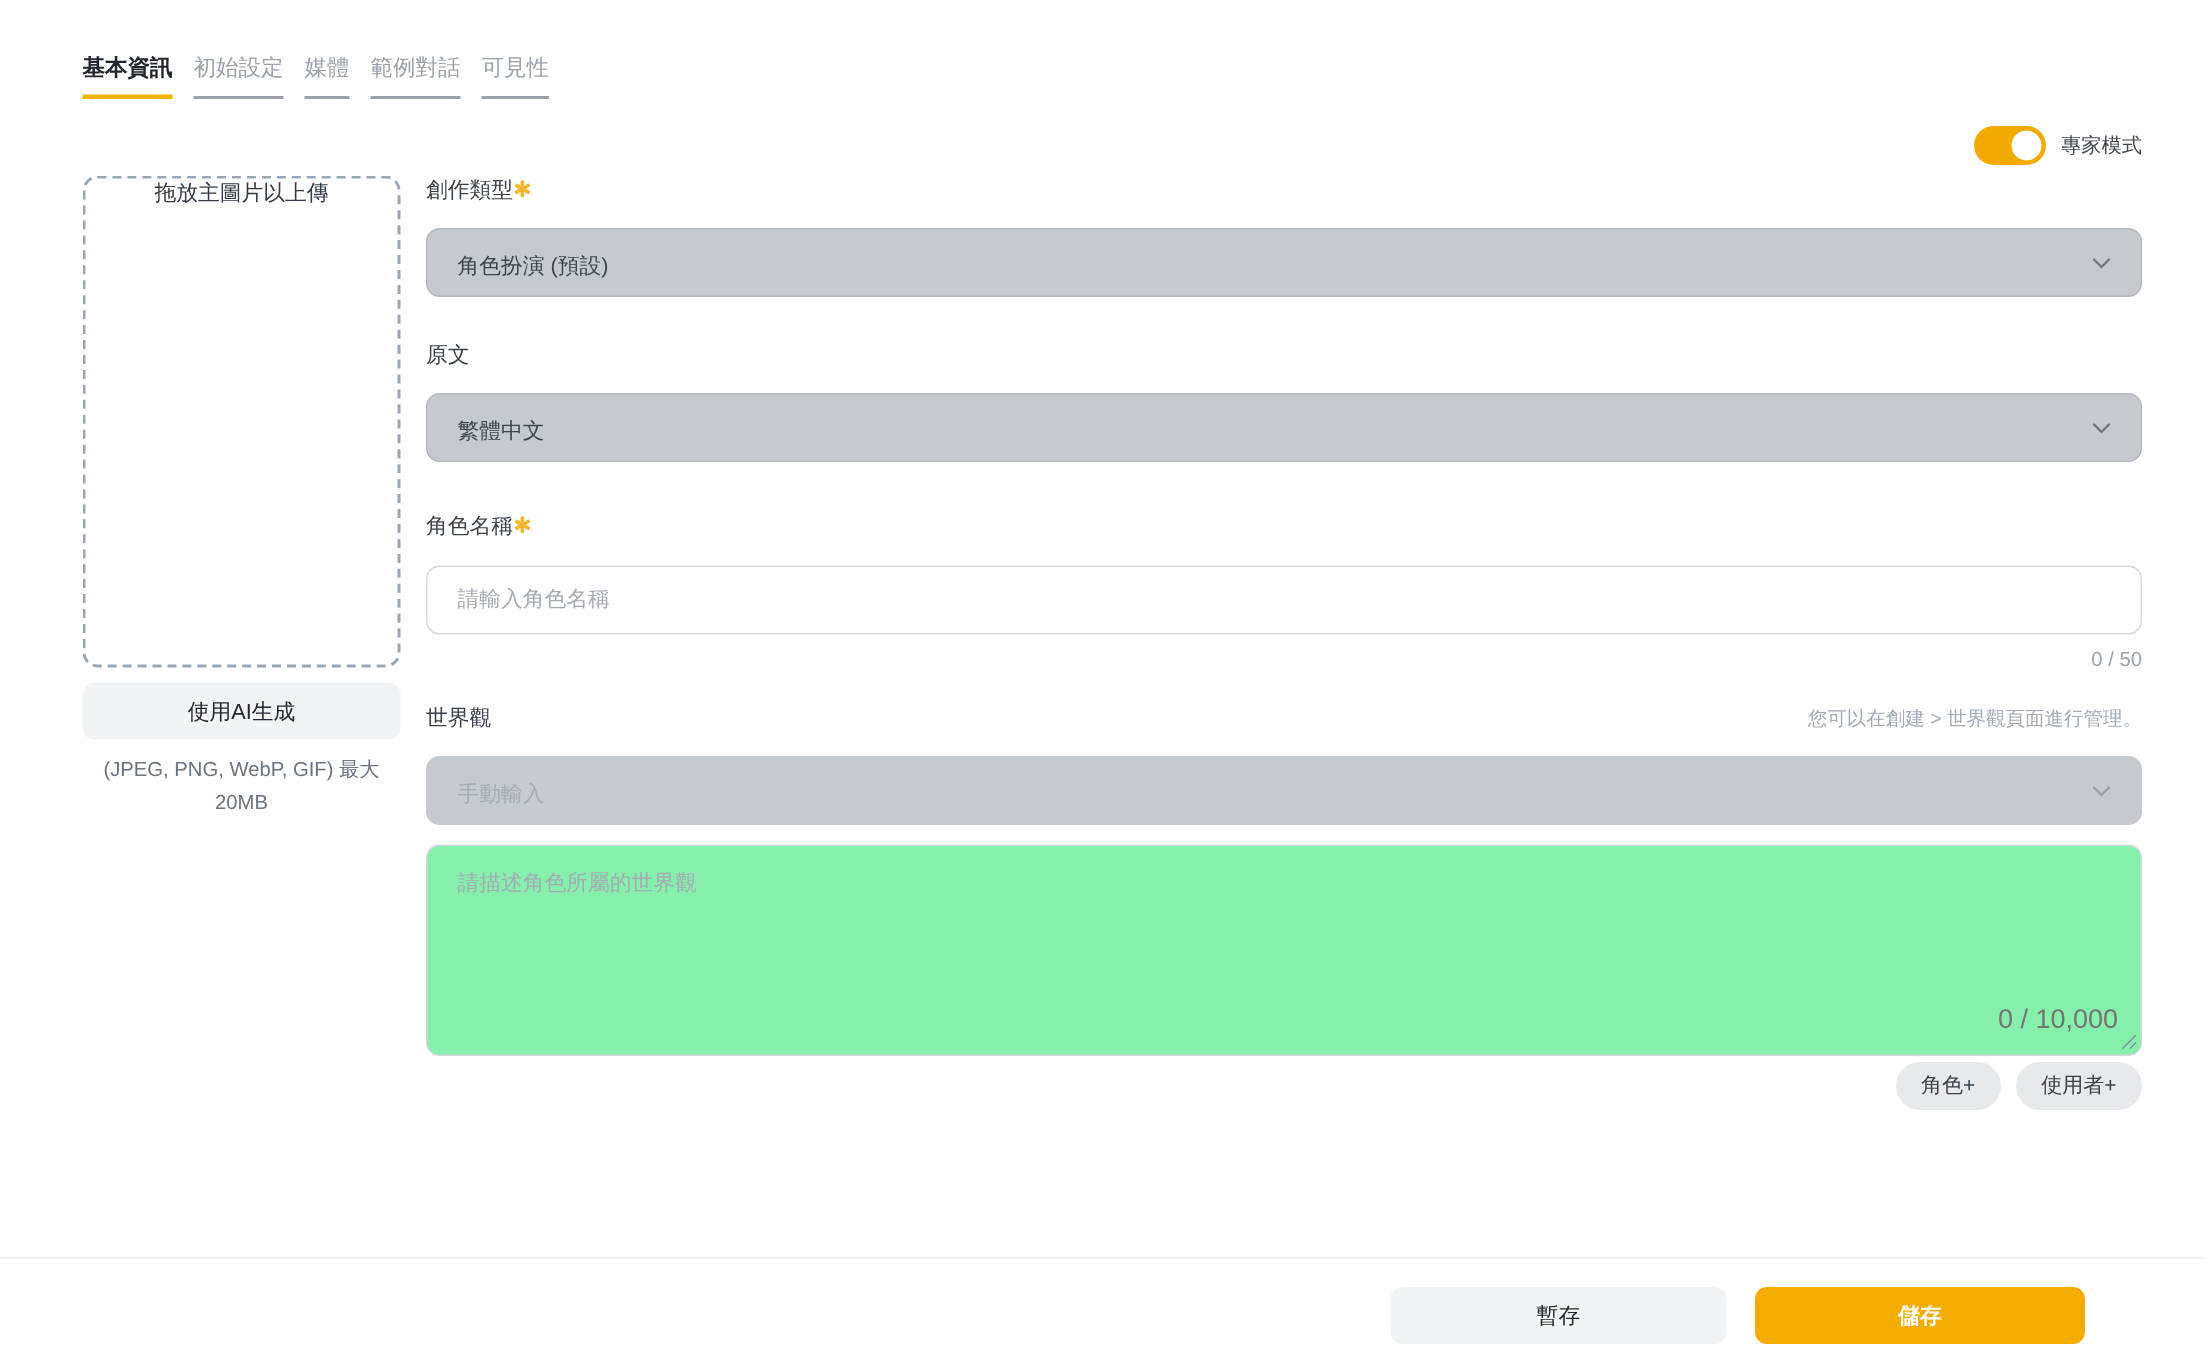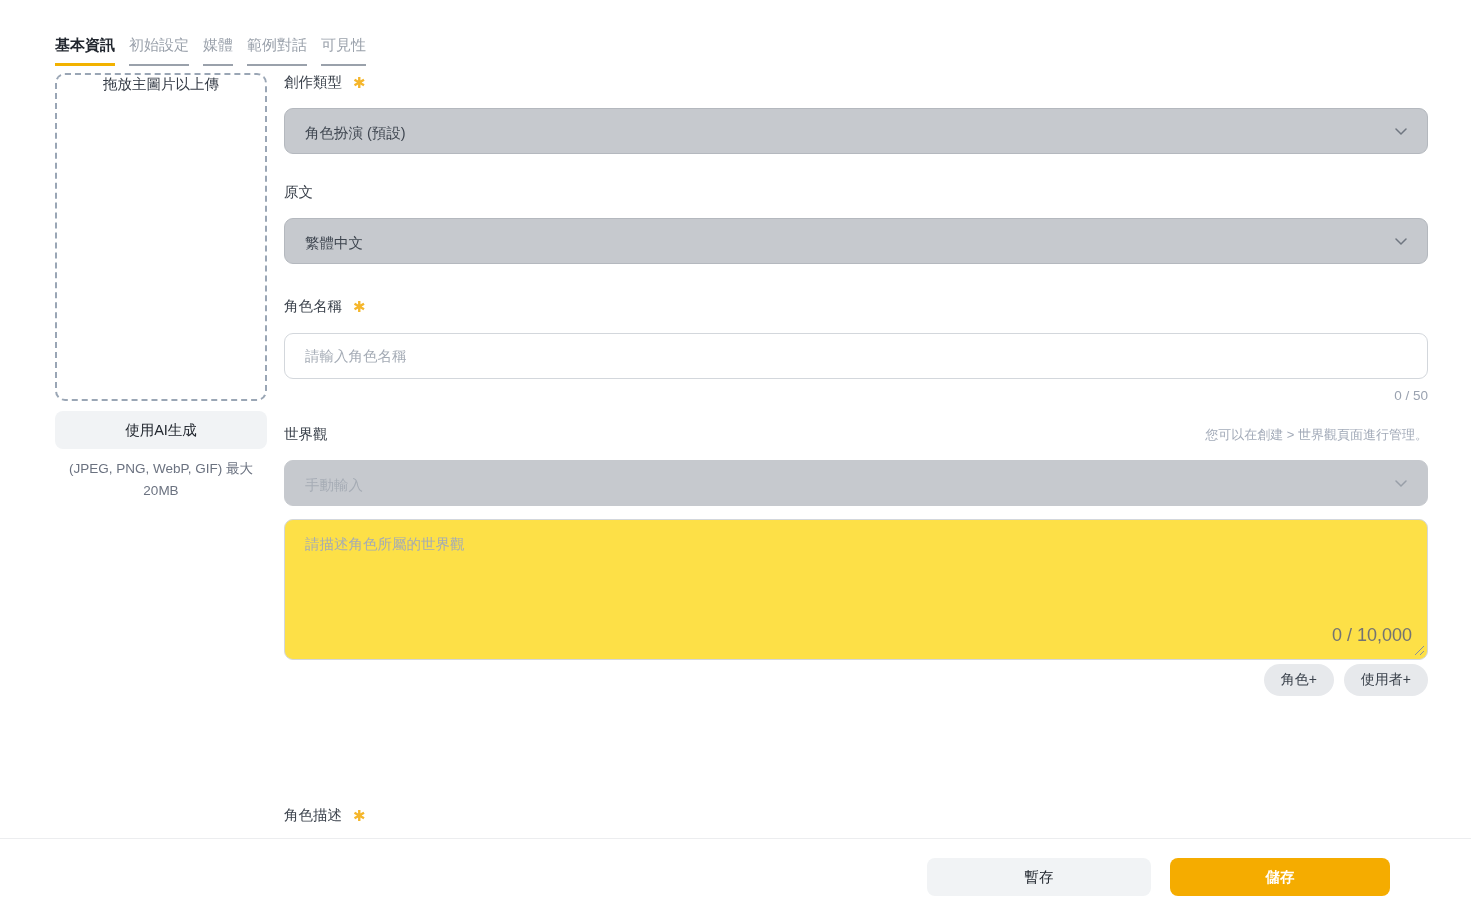--- a/index.html
+++ b/index.html
@@ -90,21 +90,20 @@
     font-size: 13.5px;
     line-height: 1.6;
     color: #6b7280;
   }
 
   
   .form-col { flex: 1; min-width: 0; }
   .label-row {
     display: flex;
     align-items: center;
-    gap: 11px;
     font-size: 14.5px;
     color: #3a414b;
   }
   .req { color: #f5b62b; font-size: 15px; line-height: 1; }
 
   .select {
     position: relative;
     margin-top: 16px;
     height: 46px;
     background: #c6c9ce;
@@ -156,21 +155,21 @@
     width: 100%; height: 141px;
     border: 1px solid #d3d7dc;
     border-radius: 9px;
     padding: 15px 20px;
     font-size: 14.5px;
     color: #22272f;
     font-family: inherit;
     resize: none;
     outline: none;
     display: block;
-    background: #fde047;
+    background: #86efac;
   }
   .world-textarea::placeholder { color: #a4abb5; }
   .textarea-counter {
     position: absolute;
     right: 16px; bottom: 14px;
     font-size: 18px;
     color: #737373;
     pointer-events: none;
   }
   .resize-handle { position: absolute; right: 3px; bottom: 4px; cursor: nwse-resize; }
@@ -235,20 +234,26 @@
   <div class="content">
 
     <div class="tabs">
       <div class="tab active">基本資訊</div>
       <div class="tab">初始設定</div>
       <div class="tab">媒體</div>
       <div class="tab">範例對話</div>
       <div class="tab">可見性</div>
     </div>
 
+    <div class="toggle-row">
+      <div class="toggle">
+        <div class="knob"></div>
+      </div>
+      <span class="toggle-label">專家模式</span>
+    </div>
 
     <div class="main">
 
       <div class="left-col">
         <div class="dropzone">
           <span>拖放主圖片以上傳</span>
         </div>
         <button class="ai-btn">使用AI生成</button>
         <div class="file-hint">(JPEG, PNG, WebP, GIF) 最大 20MB</div>
       </div>

